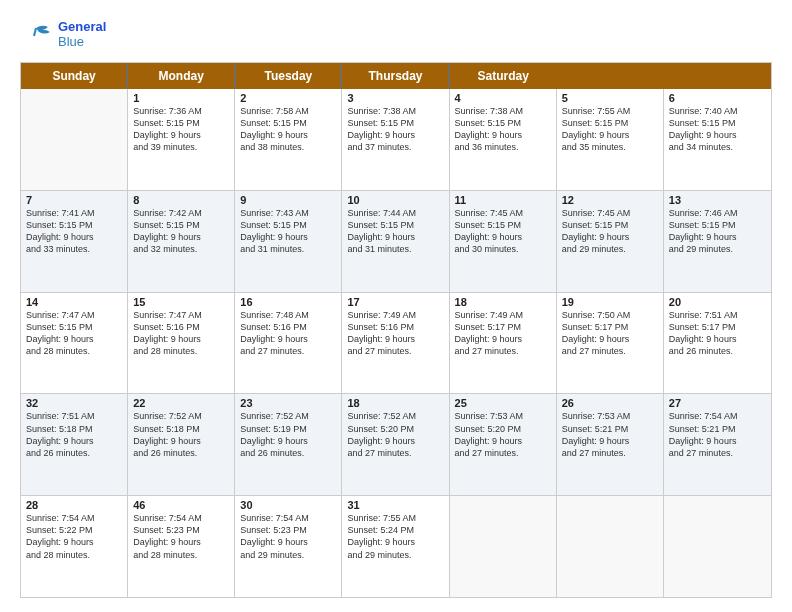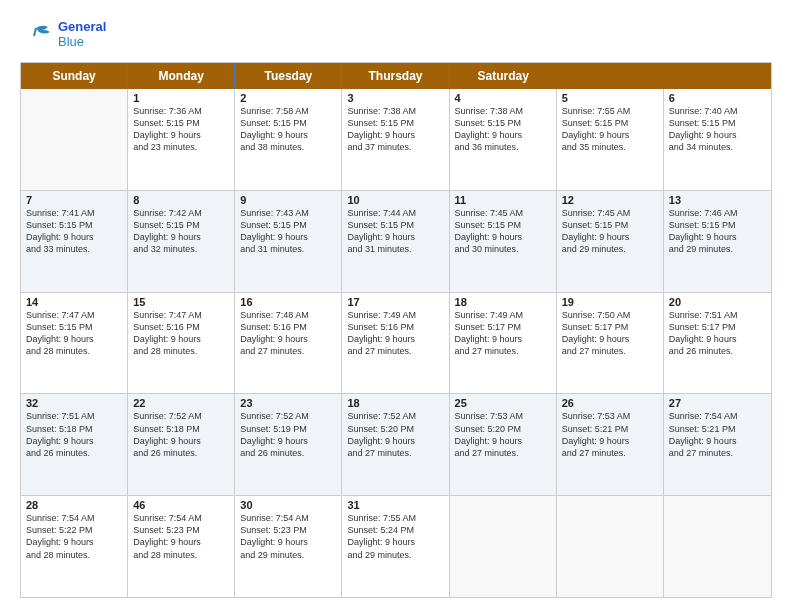--- a/index.html
+++ b/index.html
@@ -125,21 +125,21 @@
         <div class="cal-header-cell">Saturday</div>
       </div>
     <div class="cal-body" id="cal-body">
         <div class="cal-row">
           <div class="cal-cell empty"></div>
           <div class="cal-cell">
             <div class="day-num">1</div>
             <div class="cell-line">Sunrise: 7:36 AM</div>
             <div class="cell-line">Sunset: 5:15 PM</div>
             <div class="cell-line">Daylight: 9 hours</div>
-            <div class="cell-line">and 23 minutes.</div>
+            <div class="cell-line">and 39 minutes.</div>
           </div>
           <div class="cal-cell">
             <div class="day-num">2</div>
             <div class="cell-line">Sunrise: 7:58 AM</div>
             <div class="cell-line">Sunset: 5:15 PM</div>
             <div class="cell-line">Daylight: 9 hours</div>
             <div class="cell-line">and 38 minutes.</div>
           </div>
           <div class="cal-cell">
             <div class="day-num">3</div>

